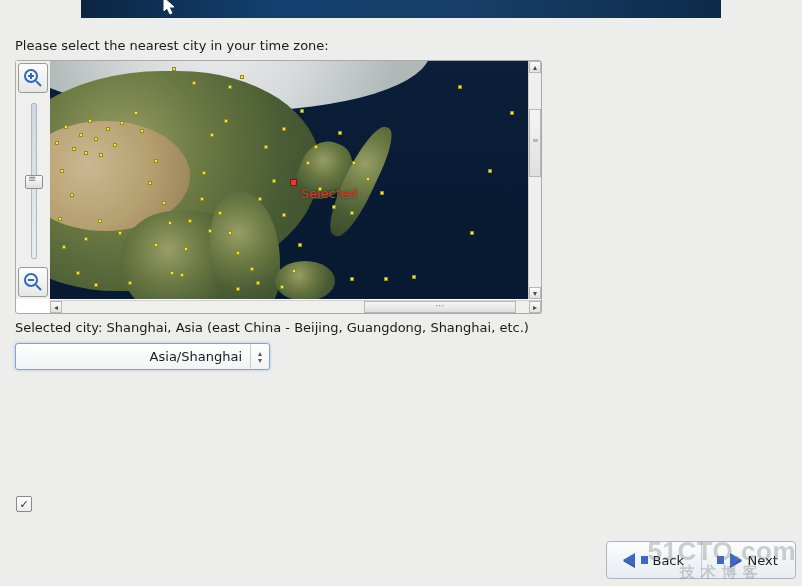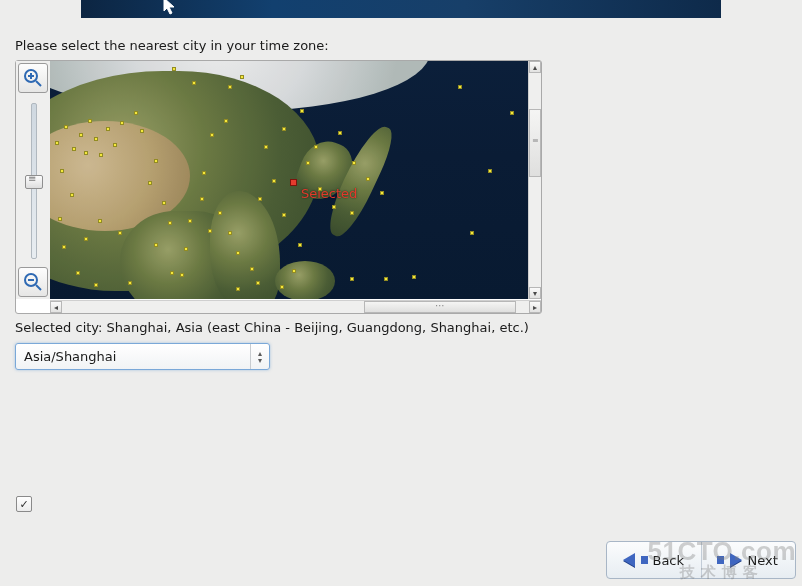--- a/index.html
+++ b/index.html
@@ -164,21 +164,21 @@
 
   .tz-combo {
     position:absolute; left:15px; top:343px;
     width:255px; height:27px;
     border:1px solid #7aa8d8; border-radius:3px;
     background:linear-gradient(#ffffff,#f1f3f5);
     box-shadow: 0 0 3px rgba(90,150,210,.5);
     display:flex; align-items:center; box-sizing:border-box;
     cursor:pointer;
   }
-  .tz-combo .val{ flex:1; padding:0 8px; }
+  .tz-combo .val{ flex:1; padding:0 8px;text-align:right; }
   .tz-combo .spin{
     width:18px; height:100%; border-left:1px solid #c8ccd0;
     display:flex; flex-direction:column; align-items:center; justify-content:center;
     color:#5a5a5a; font-size:8px; line-height:7px;
   }
 
   .utc-row{
     position:absolute; left:16px; top:496px;
     display:flex; align-items:center; gap:8px;
   }

